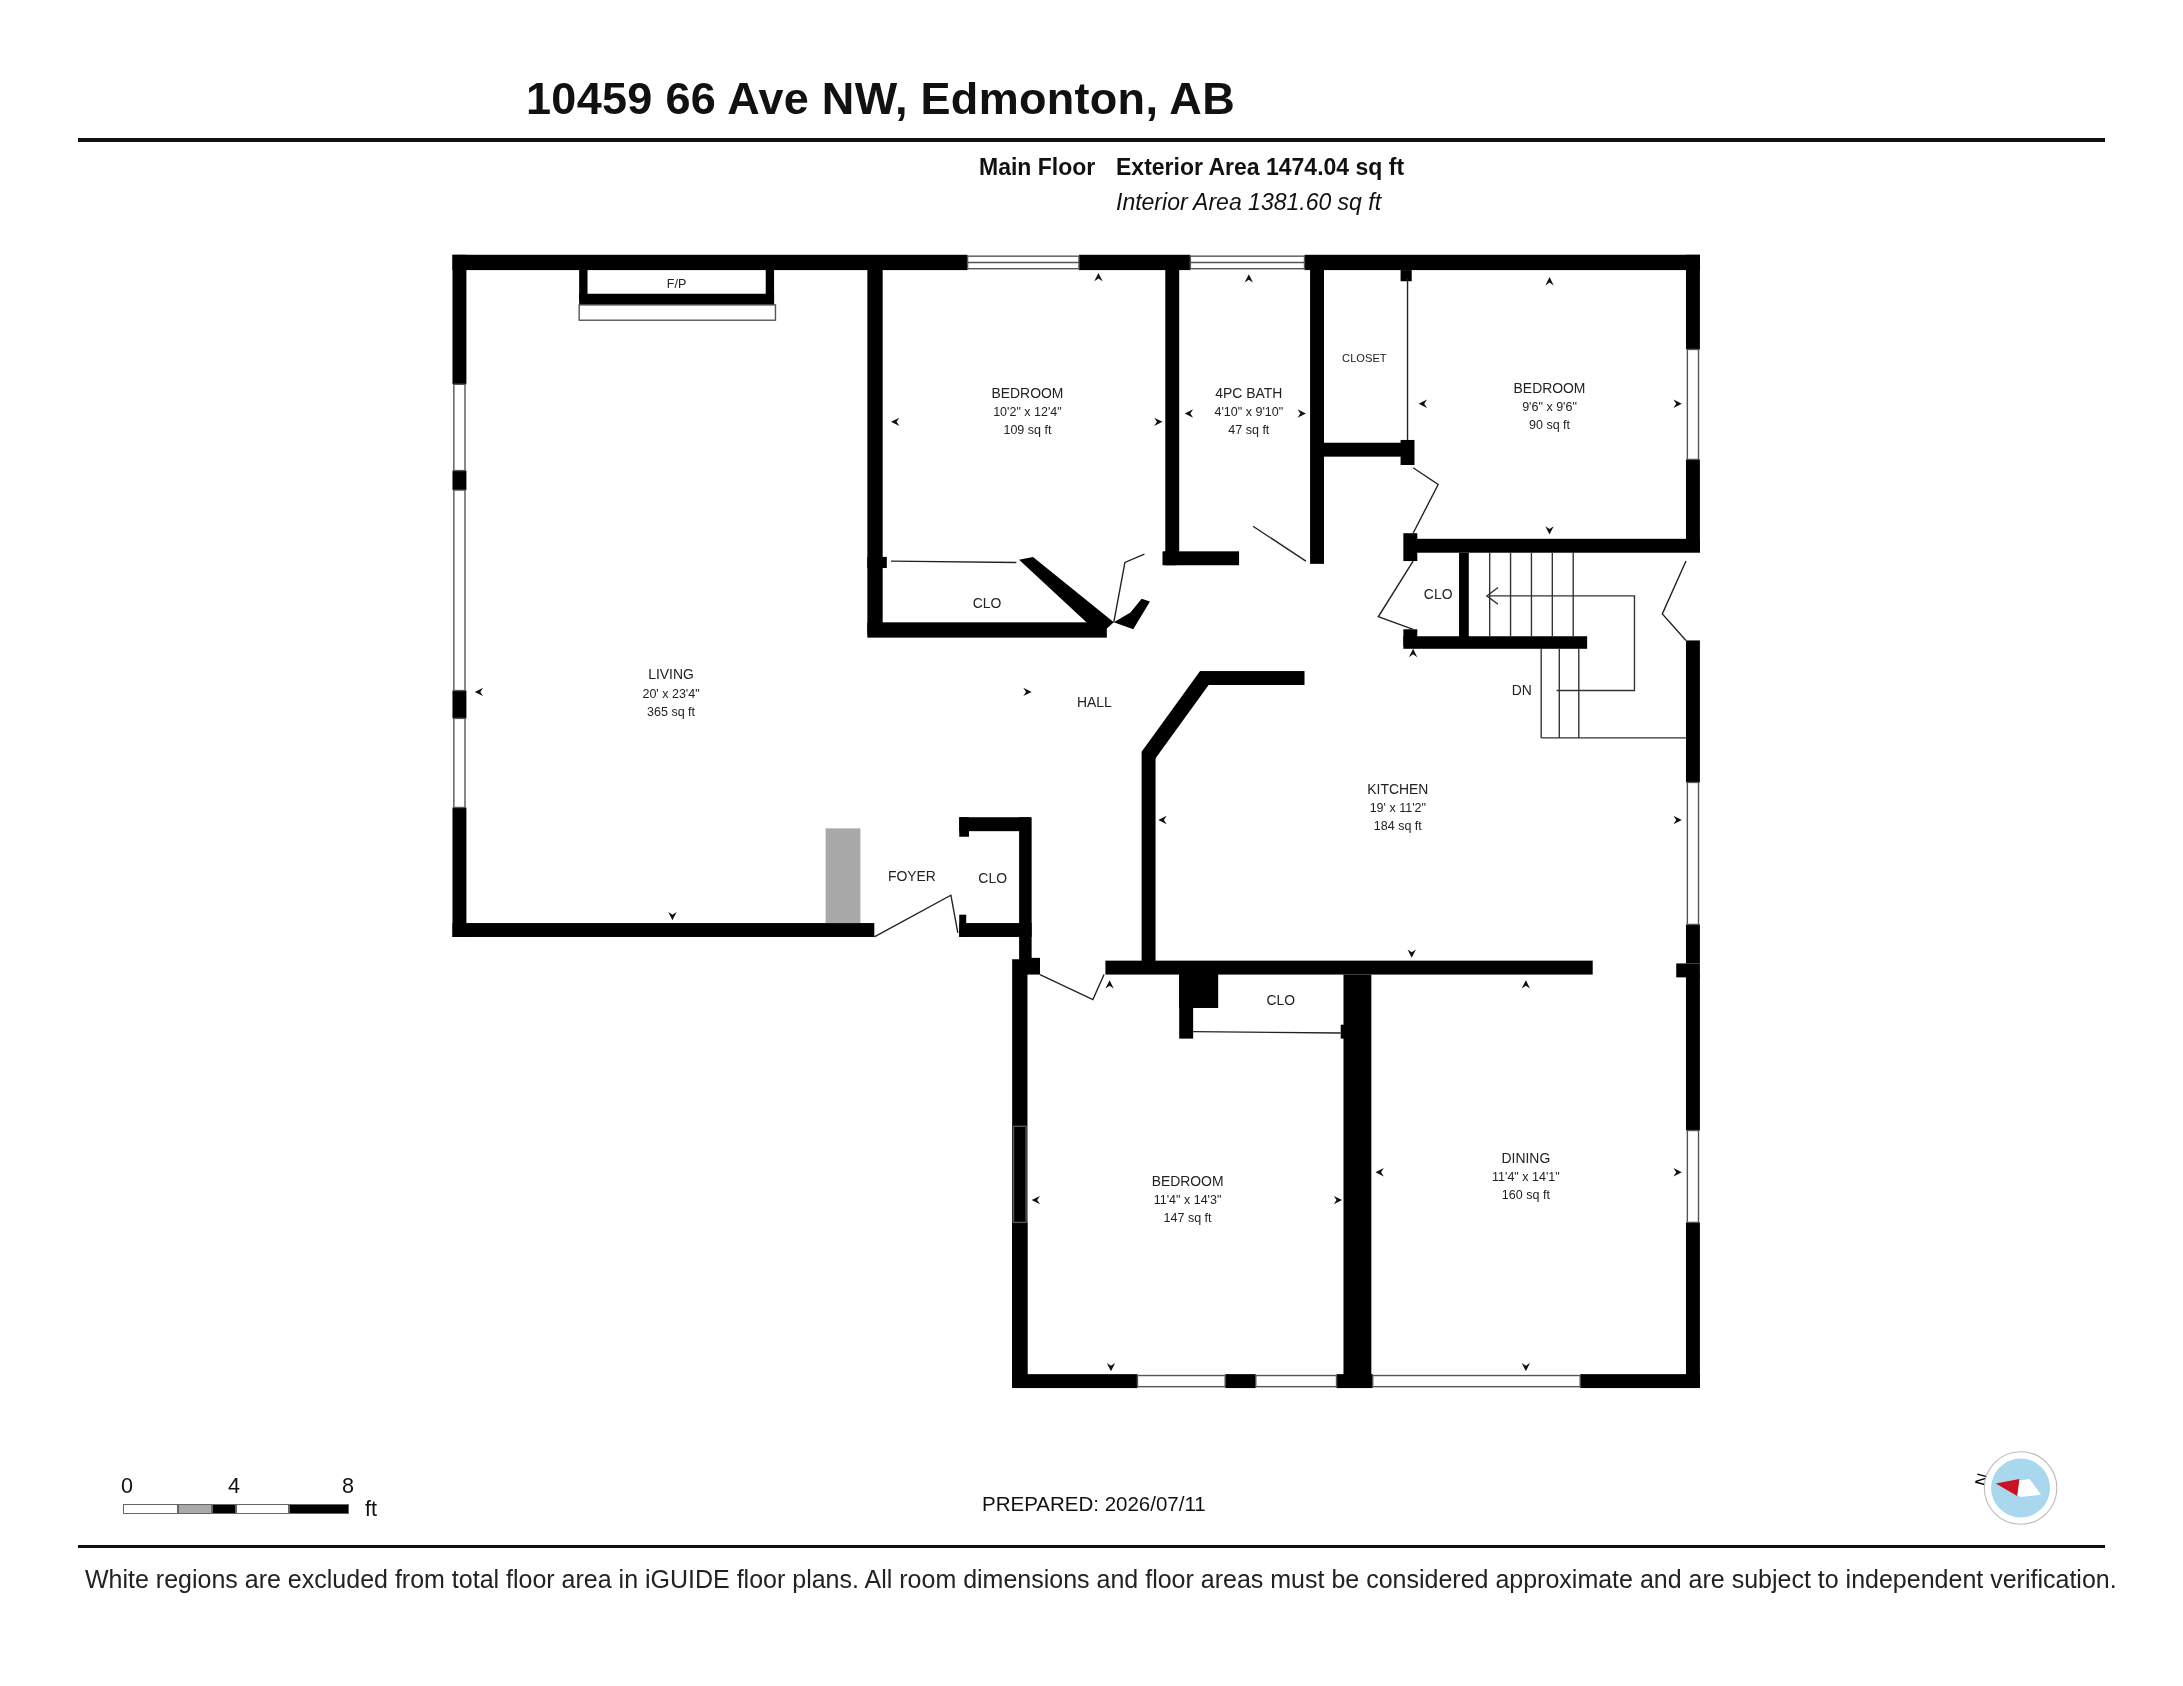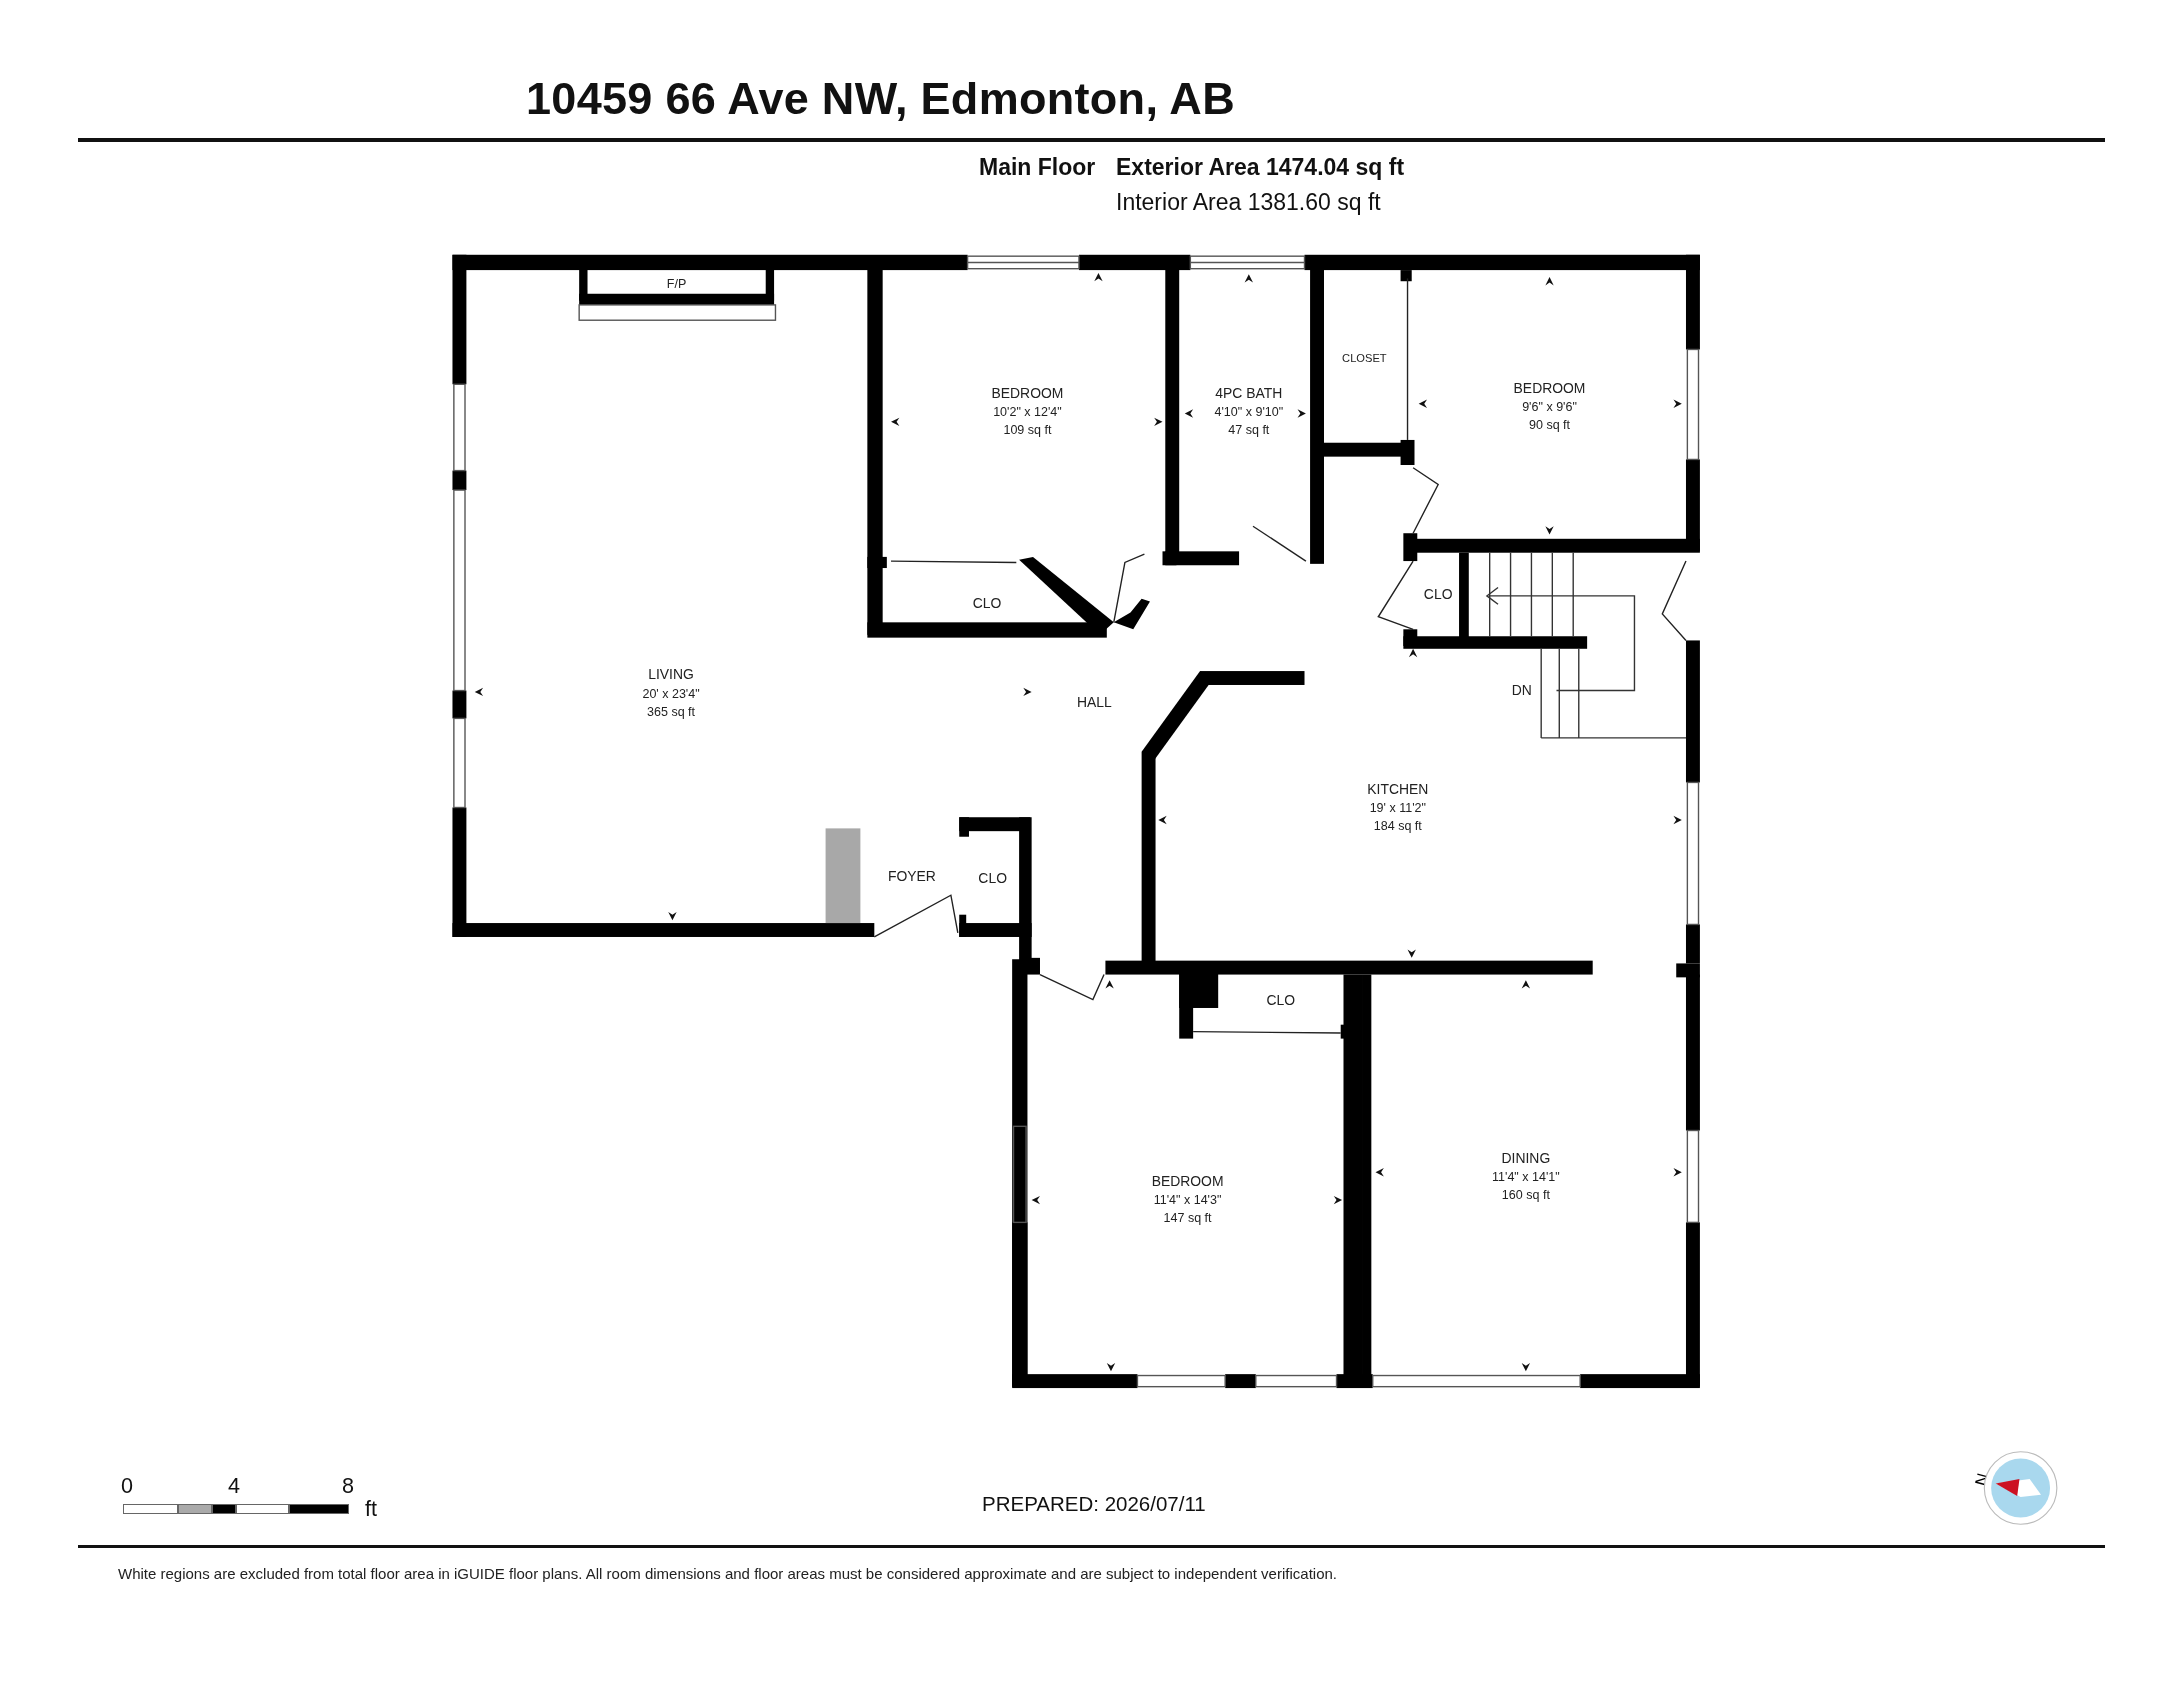--- a/index.html
+++ b/index.html
@@ -2,26 +2,26 @@
 <html style="font-size:9px"><head>
 <meta charset="utf-8">
 <style>
   html, body { margin:0; padding:0; background:#ffffff; }
   body { width:2183px; height:1686px; position:relative; overflow:hidden; font-family:"Liberation Sans", sans-serif; color:#111; }
   .title { position:absolute; left:0; width:1761px; top:73px; text-align:center; font-weight:bold; font-size:45px; letter-spacing:0.3px; }
   .title-rule { position:absolute; left:78px; width:2027px; top:138px; height:4px; background:#111; }
   .floor-label { position:absolute; left:979px; top:154px; font-weight:bold; font-size:23px; }
   .area-line { position:absolute; left:1116px; font-size:23px; }
   .area-ext { top:154px;font-weight:bold; }
-  .area-int { top:189px; }
+  .area-int { top:189px;font-style:italic; }
   svg.plan { position:absolute; left:0; top:0; width:2183px; height:1686px; }
   .room-label { font-family:"Liberation Sans", sans-serif; fill:#222; text-anchor:middle; }
   .footer-rule { position:absolute; left:78px; width:2027px; top:1545px; height:3.4px; background:#111; }
   .prepared { position:absolute; left:982px; top:1492px; font-size:20.5px; }
-  .disclaimer { position:absolute; left:85px; top:1565px; font-size:15px; color:#222;margin-left:33px; }
+  .disclaimer { position:absolute; left:85px; top:1565px; font-size:25px; color:#222; }
   .scale { position:absolute; left:121px; top:1473px; width:262px; height:51px; }
   .scale .tick { position:absolute; top:0; font-size:21.6px; }
   .scale .bar { position:absolute; top:31px; height:10.2px; border:1.1px solid #666; box-sizing:border-box; }
   .scale .unit { position:absolute; left:244px; top:23px; font-size:21.6px; }
   .compass { position:absolute; left:1973px; top:1448px; width:85px; height:80px; }
 </style>
 </head>
 <body>
 
 <div class="title">10459 66 Ave NW, Edmonton, AB</div>

